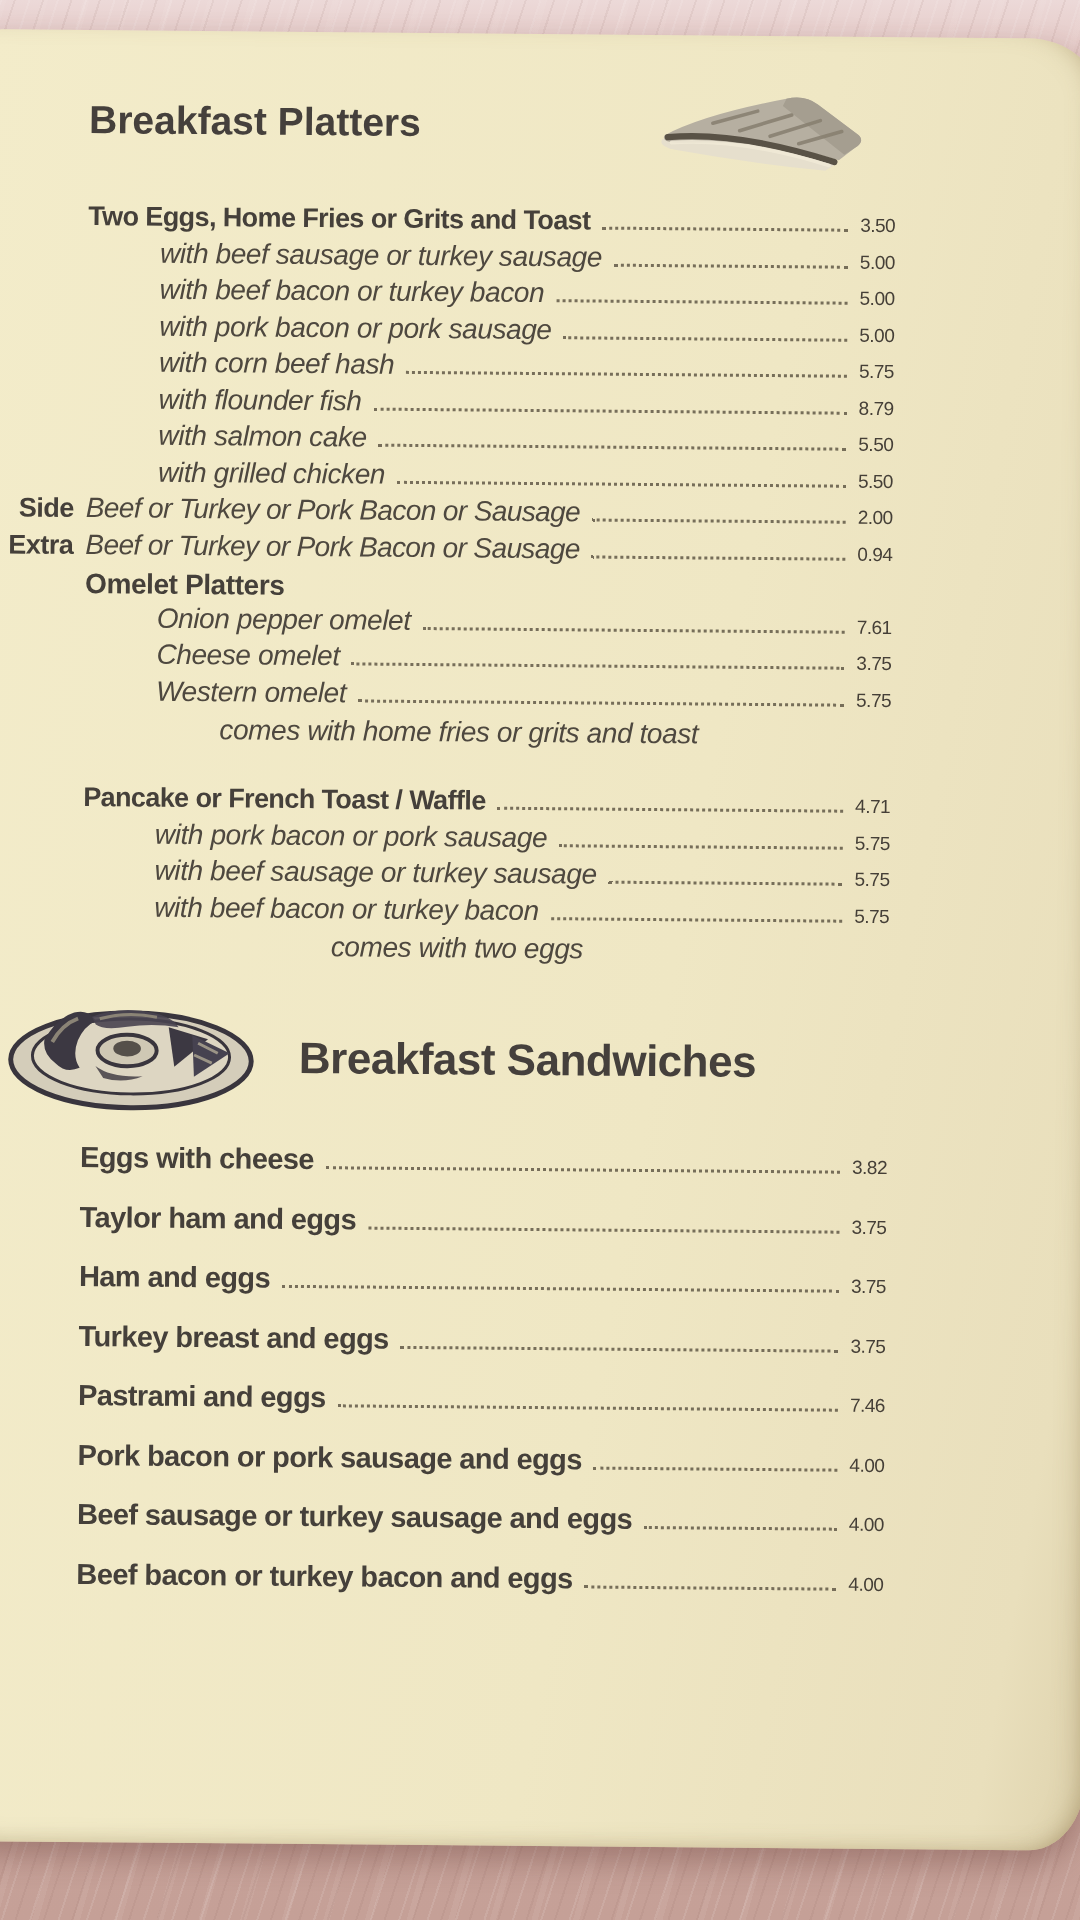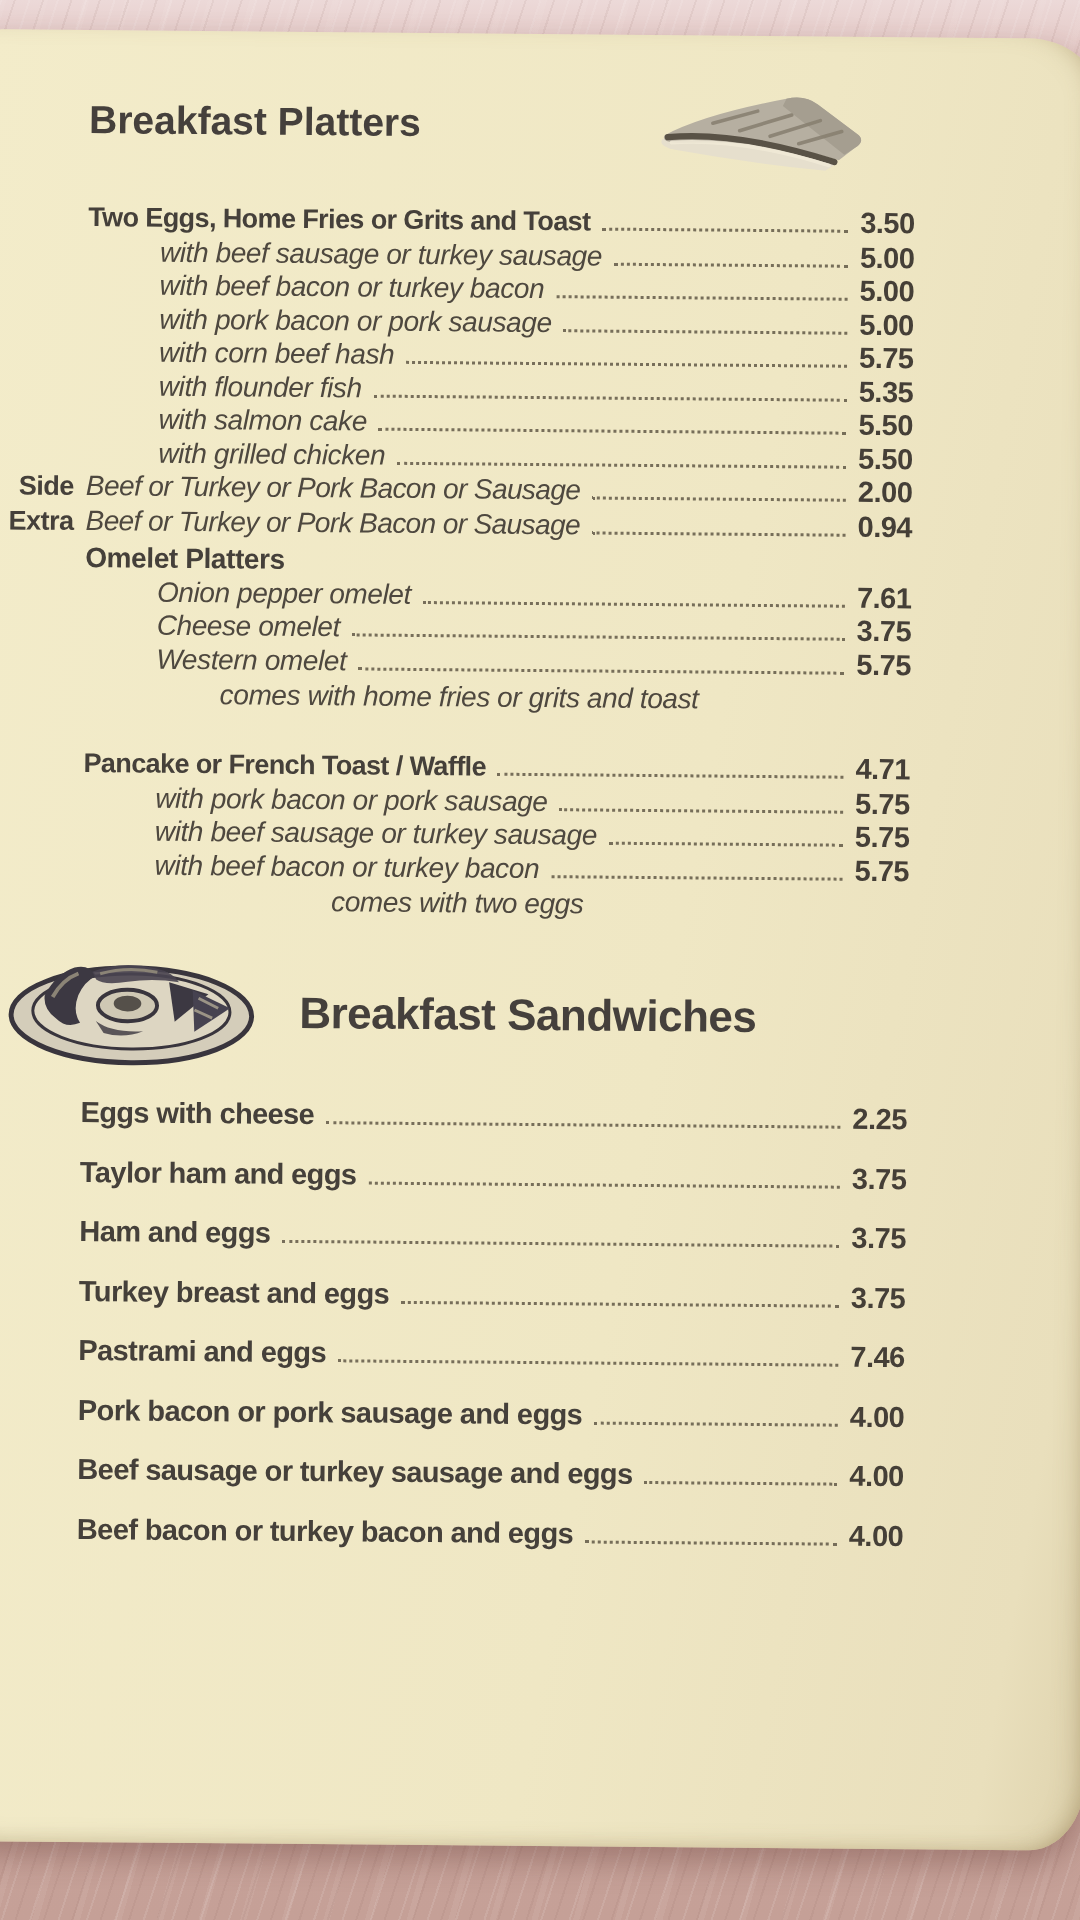--- a/index.html
+++ b/index.html
@@ -37,21 +37,21 @@
   .prow.boldrow .plabel{font-weight:700;letter-spacing:-0.6px;color:#45403a;}
   .prow.sub{padding-left:72px;}
   .prow.sub .plabel{font-style:italic;font-size:28px;color:#4e483f;letter-spacing:-0.4px;}
   .prefix{font-weight:700;width:88px;flex:none;text-align:right;margin-right:12px;letter-spacing:-0.5px;color:#45403a;}
   .prow.prefixed{margin-left:-100px;}
   .prow.prefixed .plabel{font-style:italic;font-size:28px;letter-spacing:-0.6px;color:#4e483f;}
   .prow.headrow{margin-top:3px;}
   .prow.headrow .plabel{font-weight:700;font-size:28px;color:#45403a;letter-spacing:-0.4px;}
   .prow.noterow{display:block;text-align:center;padding-right:118px;font-style:italic;font-size:28px;color:#4e483f;line-height:37px;letter-spacing:-0.4px;}
   .dots{flex:1;border-bottom:3.2px dotted rgba(92,83,66,0.82);margin:0 12px 7px 12px;min-width:24px;}
-  .price{width:96px;flex:none;font-weight:700;font-size:29px;color:#453f37;letter-spacing:-0.5px;}  .gap30{height:34px;}
+  .price{width:96px;flex:none;font-weight:400;font-size:19px;color:#453f37;letter-spacing:-0.5px;}  .gap30{height:34px;}
   
   .sand-header{display:flex;align-items:flex-start;margin:20px 0 20px -78px;}
   .plate-art{width:260px;height:138px;flex:none;}
   .menu-title2{font-size:44px;font-weight:700;color:#45403c;margin:48px 0 0 36px;letter-spacing:-0.5px;}
   .srow{display:flex;align-items:baseline;font-size:29px;margin-bottom:26.5px;}
   .srow .plabel{font-weight:700;letter-spacing:-0.6px;color:#45403a;white-space:nowrap;}
 </style>
 </head>
 <body>
 
@@ -98,21 +98,21 @@
       <span class="price">5.00</span>
     </div>
     <div class="prow sub">
       <span class="plabel">with corn beef hash</span>
       <span class="dots"></span>
       <span class="price">5.75</span>
     </div>
     <div class="prow sub">
       <span class="plabel">with flounder fish</span>
       <span class="dots"></span>
-      <span class="price">5.35</span>
+      <span class="price">8.79</span>
     </div>
     <div class="prow sub">
       <span class="plabel">with salmon cake</span>
       <span class="dots"></span>
       <span class="price">5.50</span>
     </div>
     <div class="prow sub">
       <span class="plabel">with grilled chicken</span>
       <span class="dots"></span>
       <span class="price">5.50</span>
@@ -187,21 +187,21 @@
         <path d="M190 52 L228 70 L192 94 Z" fill="#464250"></path>
         <path d="M196 60 L216 70 M192 72 L210 80" stroke="#9b9486" stroke-width="3"></path>
         <path d="M92 84 Q108 96 140 94 Q120 102 100 96 Z" fill="#39353d" opacity="0.8"></path>
       </svg>
       <div class="menu-title2">Breakfast Sandwiches</div>
     </div>
 
     <div class="srow">
       <span class="plabel">Eggs with cheese</span>
       <span class="dots"></span>
-      <span class="price">2.25</span>
+      <span class="price">3.82</span>
     </div>
     <div class="srow">
       <span class="plabel">Taylor ham and eggs</span>
       <span class="dots"></span>
       <span class="price">3.75</span>
     </div>
     <div class="srow">
       <span class="plabel">Ham and eggs</span>
       <span class="dots"></span>
       <span class="price">3.75</span>

